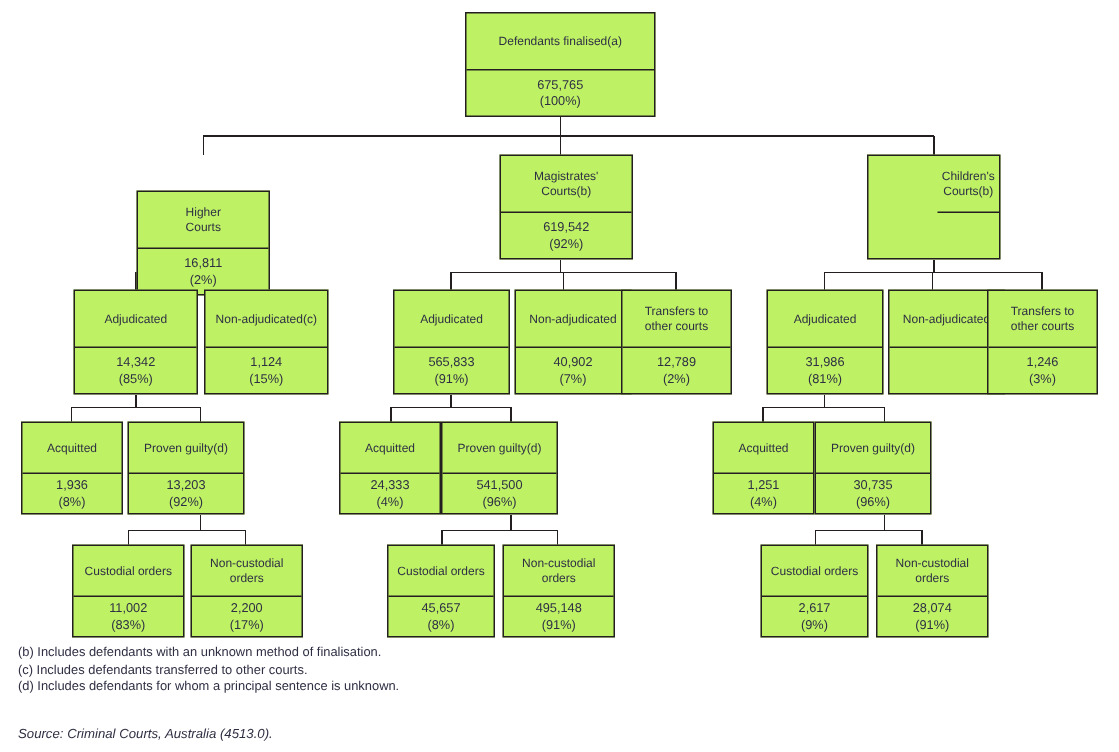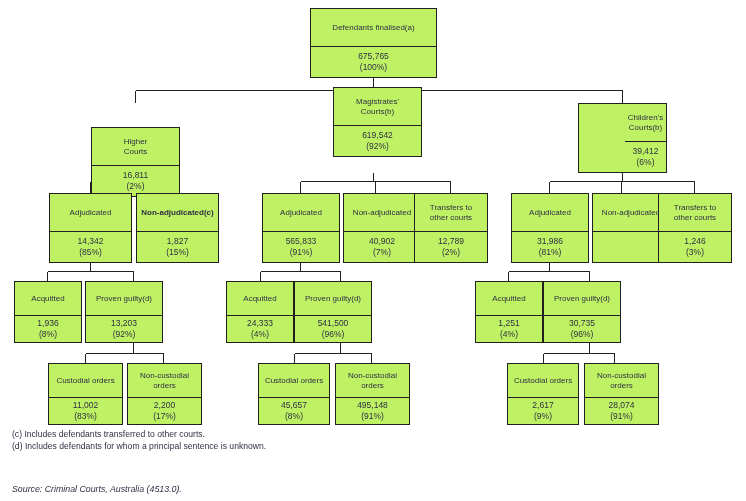--- a/index.html
+++ b/index.html
@@ -156,50 +156,46 @@
 
   <div class="node" style="left:91px; top:103px; width:89px; height:70px;margin-top:24px;">
     <div class="nlabel" style="height:33px;">Higher
 Courts</div>
     <div class="nvalue">
       <span>16,811</span>
       <span class="pct">(2%)</span>
     </div>
   </div>
 
-  <div class="node" style="left:333px; top:87px; width:89px; height:70px;">
+  <div class="node" style="left:333px; top:103px; width:89px; height:70px;">
     <div class="nlabel" style="height:33px;">Magistrates'
 Courts(b)</div>
     <div class="nvalue">
       <span>619,542</span>
       <span class="pct">(92%)</span>
     </div>
   </div>
 
   <div class="node" style="left:578px; top:103px; width:89px; height:70px;padding-left:46px;">
     <div class="nlabel" style="height:33px;">Children's
 Courts(b)</div>
-    <div class="nvalue">
-      <span>39,412</span>
-      <span class="pct">(6%)</span>
-    </div>
   </div>
 
   <div class="node" style="left:49px; top:193px; width:83px; height:70px;">
     <div class="nlabel" style="height:33px;">Adjudicated</div>
     <div class="nvalue">
       <span>14,342</span>
       <span class="pct">(85%)</span>
     </div>
   </div>
 
   <div class="node" style="left:136px; top:193px; width:83px; height:70px;">
-    <div class="nlabel" style="height:33px;font-weight:bold;">Non-adjudicated(c)</div>
-    <div class="nvalue">
-      <span>1,827</span>
+    <div class="nlabel" style="height:33px;">Non-adjudicated(c)</div>
+    <div class="nvalue">
+      <span>1,124</span>
       <span class="pct">(15%)</span>
     </div>
   </div>
 
   <div class="node" style="left:262px; top:193px; width:78px; height:70px;">
     <div class="nlabel" style="height:33px;">Adjudicated</div>
     <div class="nvalue">
       <span>565,833</span>
       <span class="pct">(91%)</span>
     </div>
@@ -338,17 +334,18 @@
 orders</div>
     <div class="nvalue">
       <span>28,074</span>
       <span class="pct">(91%)</span>
     </div>
   </div>
 
 </div>
 
 <div id="notes">
+  <div class="note-line">(b) Includes defendants with an unknown method of finalisation.</div>
   <div class="note-line">(c) Includes defendants transferred to other courts.</div>
   <div class="note-line">(d) Includes defendants for whom a principal sentence is unknown.</div>
 </div>
 
 <div id="source">Source: Criminal Courts, Australia (4513.0).</div>
 
 </body></html>

